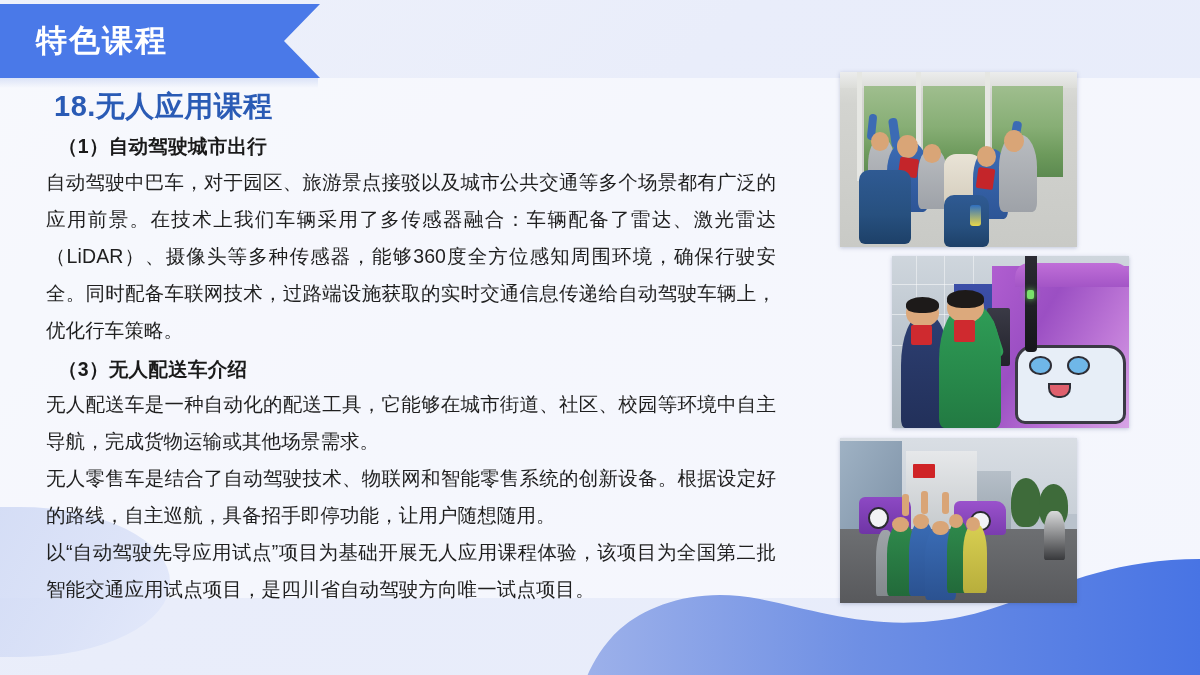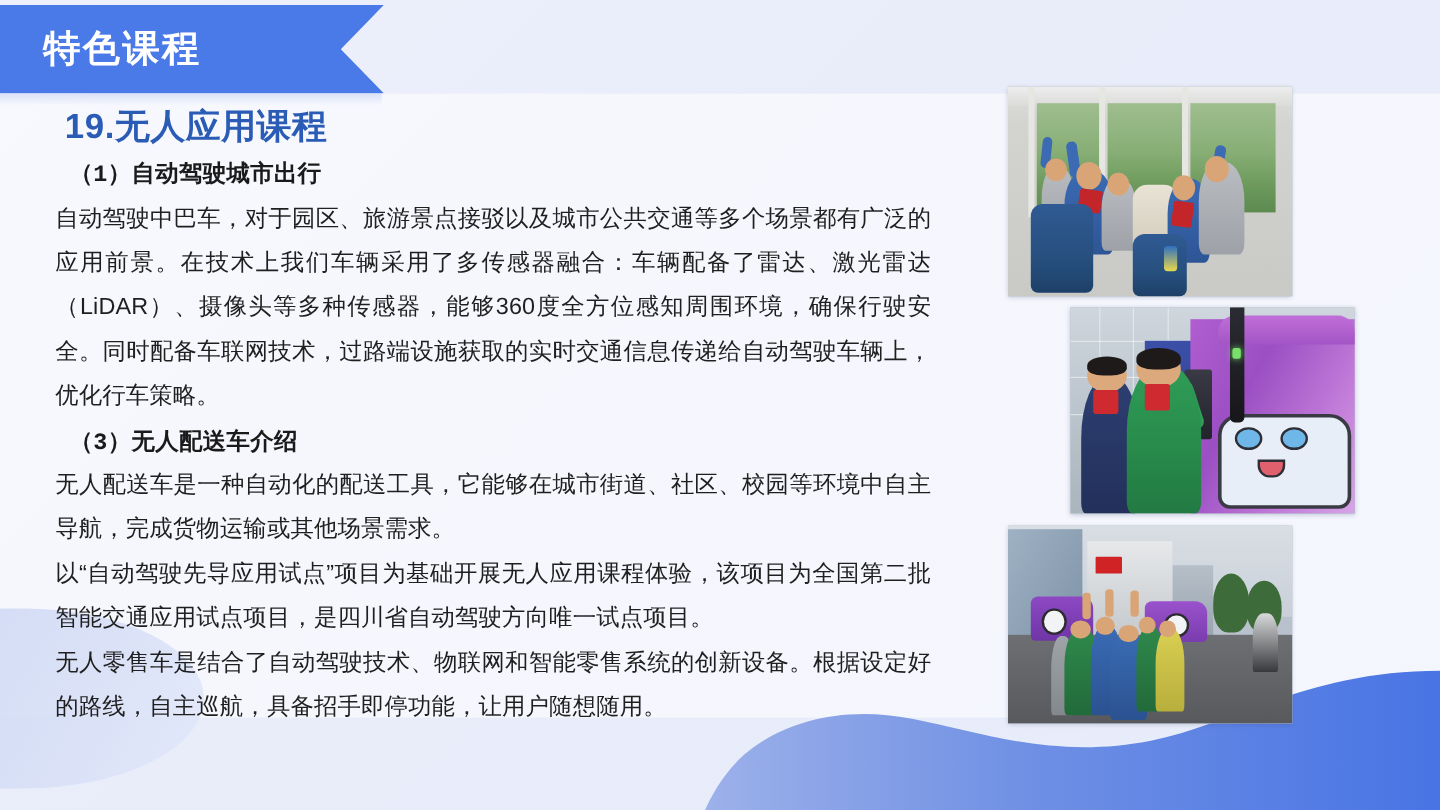--- a/index.html
+++ b/index.html
@@ -104,21 +104,20 @@
   }
 
   .sub-head {
     color: #1a1a1a;
     font-size: 19.5px;
     font-weight: 700;
     line-height: 1.5;
     margin: 6px 0 2px 12px;
     letter-spacing: .3px;
     white-space: nowrap;
-    font-family: Liberation Mono, monospace;
   }
 
   .para {
     color: #1f1f1f;
     font-size: 19.5px;
     line-height: 37px;
     letter-spacing: .1px;
     margin: 0;
     text-align: justify;
     text-justify: inter-ideograph;
@@ -296,30 +295,30 @@
     <path d="M600,130 L1200,130 L1200,8 C1090,8 1030,52 960,66 C880,82 820,60 760,48 C700,36 650,52 620,78 C600,96 590,118 585,130 Z" fill="url(#waveGrad)"></path>
   </svg>
 
   <div class="ribbon-shadow"></div>
   <div class="ribbon">
     <span class="ribbon-text">特色课程</span>
   </div>
 
   <div class="content">
 
-    <h1 class="section-title">19.无人应用课程</h1>
+    <h1 class="section-title">18.无人应用课程</h1>
 
     <h2 class="sub-head">（1）自动驾驶城市出行</h2>
     <p class="para">自动驾驶中巴车，对于园区、旅游景点接驳以及城市公共交通等多个场景都有广泛的应用前景。在技术上我们车辆采用了多传感器融合：车辆配备了雷达、激光雷达（LiDAR）、摄像头等多种传感器，能够360度全方位感知周围环境，确保行驶安全。同时配备车联网技术，过路端设施获取的实时交通信息传递给自动驾驶车辆上，优化行车策略。</p>
 
     <h2 class="sub-head">（3）无人配送车介绍</h2>
     <p class="para">无人配送车是一种自动化的配送工具，它能够在城市街道、社区、校园等环境中自主导航，完成货物运输或其他场景需求。</p>
 
+    <p class="para">无人零售车是结合了自动驾驶技术、物联网和智能零售系统的创新设备。根据设定好的路线，自主巡航，具备招手即停功能，让用户随想随用。</p>
     <p class="para">以“自动驾驶先导应用试点”项目为基础开展无人应用课程体验，该项目为全国第二批智能交通应用试点项目，是四川省自动驾驶方向唯一试点项目。</p>
-    <p class="para">无人零售车是结合了自动驾驶技术、物联网和智能零售系统的创新设备。根据设定好的路线，自主巡航，具备招手即停功能，让用户随想随用。</p>
   </div>
 
   <div class="photos">
 
     <div class="photo p1">
       <div class="ph-layer bus-wall"></div>
       <div class="ph-layer ceiling"></div>
       <div class="ph-layer window w1"></div>
       <div class="ph-layer window w2"></div>
       <div class="ph-layer window w3"></div>

